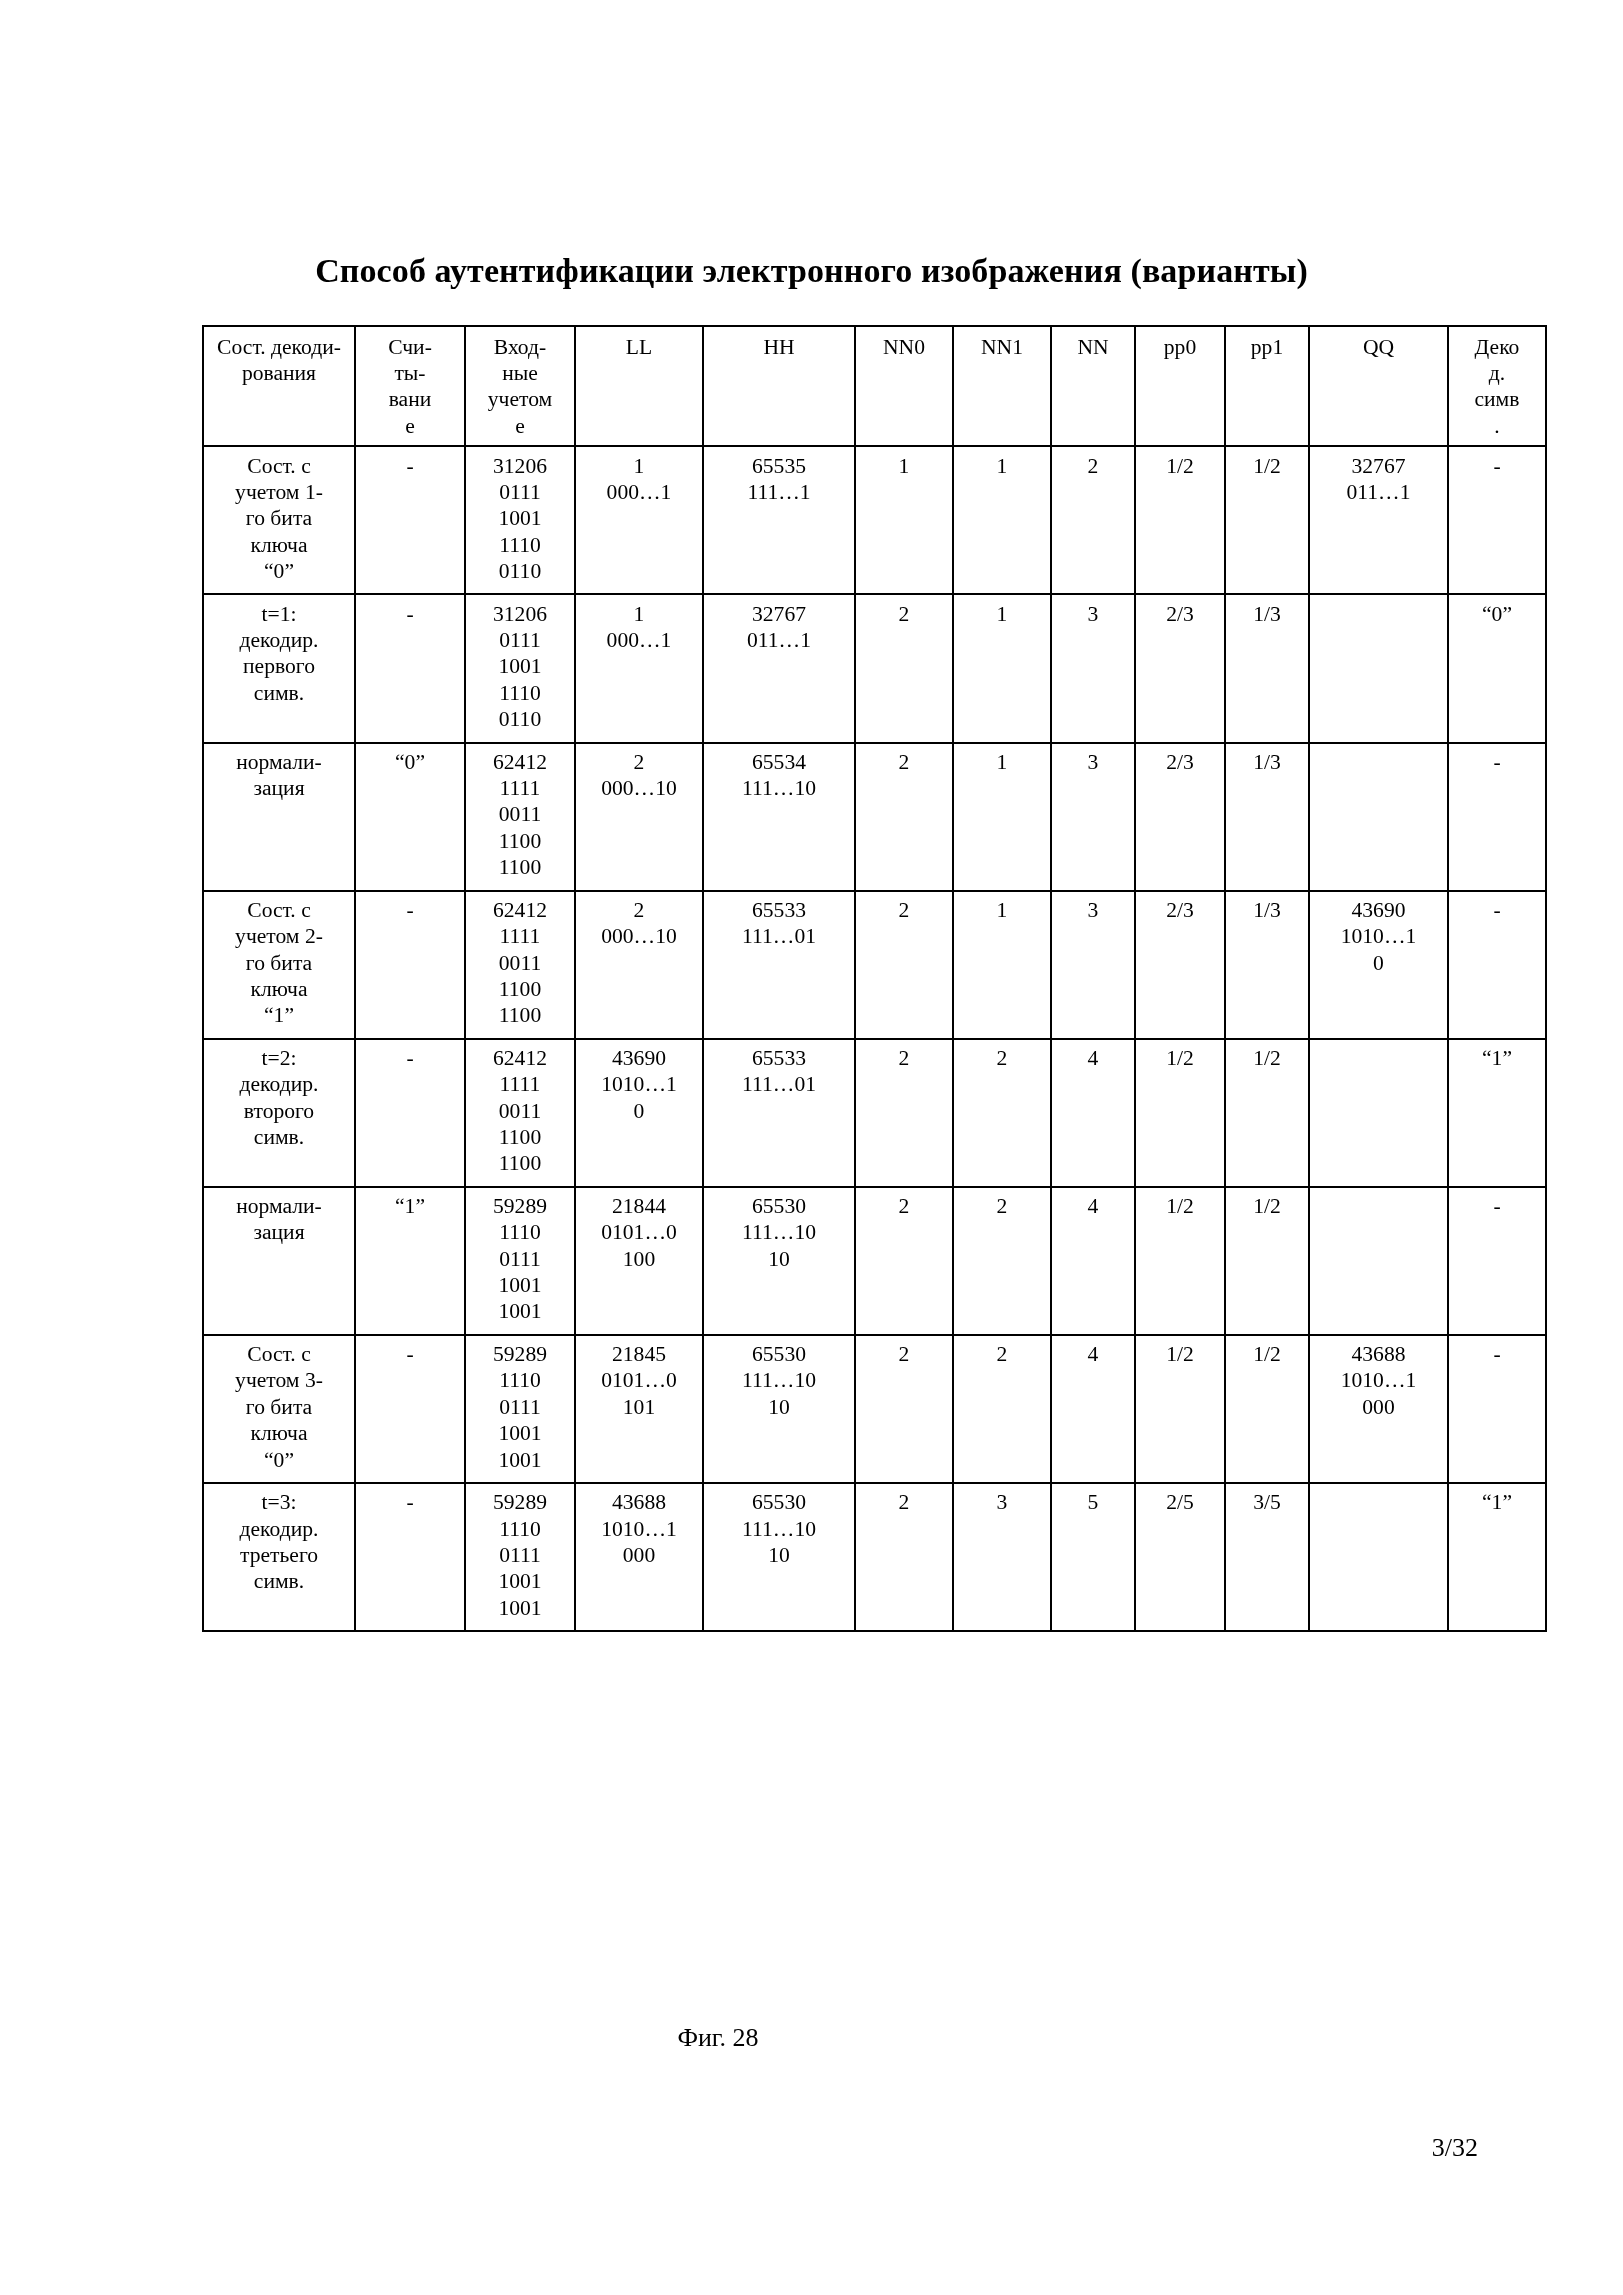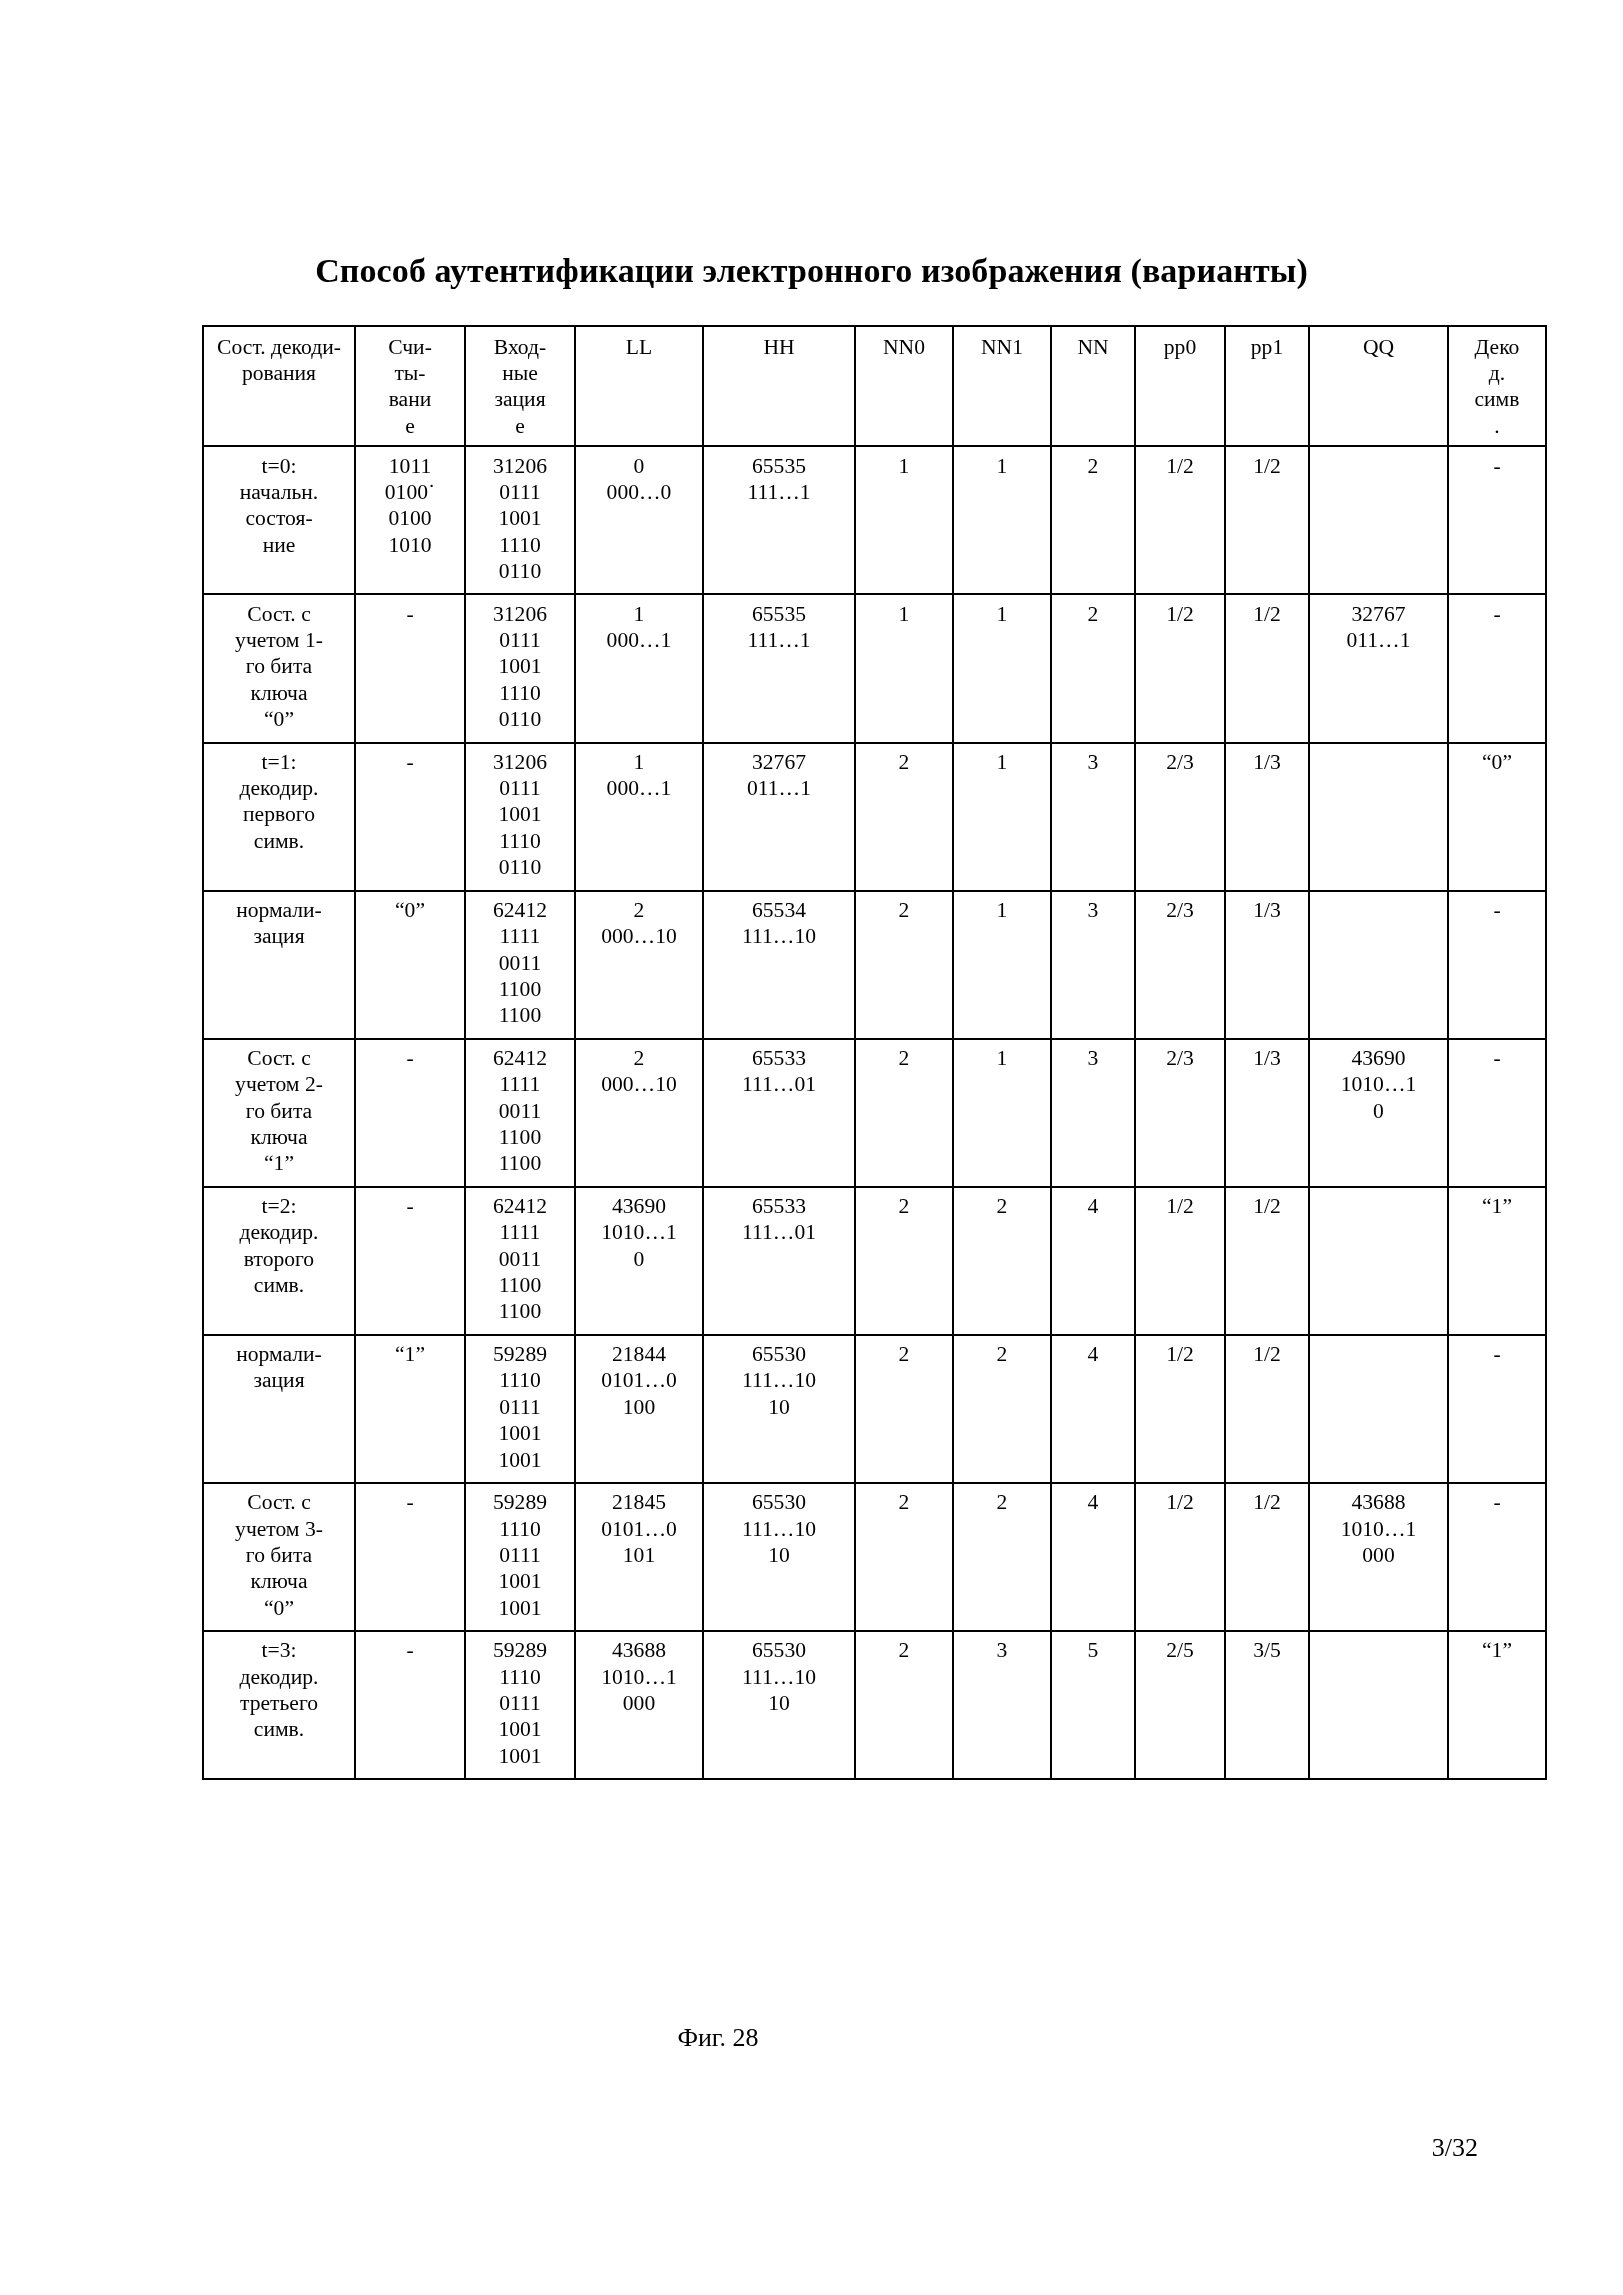--- a/index.html
+++ b/index.html
@@ -118,64 +118,38 @@
       <thead>
         <tr>
           <td class="multiline">Сост. декоди-
 рования</td>
           <td class="multiline">Счи-
 ты-
 вани
 е</td>
           <td class="multiline">Вход-
 ные
-зация
+учетом
 е</td>
           <td class="multiline">LL</td>
           <td class="multiline">HH</td>
           <td class="multiline">NN0</td>
           <td class="multiline">NN1</td>
           <td class="multiline">NN</td>
           <td class="multiline">pp0</td>
           <td class="multiline">pp1</td>
           <td class="multiline">QQ</td>
           <td class="multiline">Деко
 д.
 симв
 .</td>
         </tr>
       </thead>
       <tbody>
         <tr>
-          <td class="multiline cell-state">t=0:
-начальн.
-состоя-
-ние</td>
-          <td class="multiline">1011
-0100˙
-0100
-1010</td>
-          <td class="multiline">31206
-0111
-1001
-1110
-0110</td>
-          <td class="multiline">0
-000…0</td>
-          <td class="multiline">65535
-111…1</td>
-          <td class="multiline">1</td>
-          <td class="multiline">1</td>
-          <td class="multiline">2</td>
-          <td class="multiline">1/2</td>
-          <td class="multiline">1/2</td>
-          <td class="multiline"></td>
-          <td class="multiline">-</td>
-        </tr>
-        <tr>
           <td class="multiline cell-state">Сост. с
 учетом 1-
 го бита
 ключа
 “0”</td>
           <td class="multiline">-</td>
           <td class="multiline">31206
 0111
 1001
 1110

